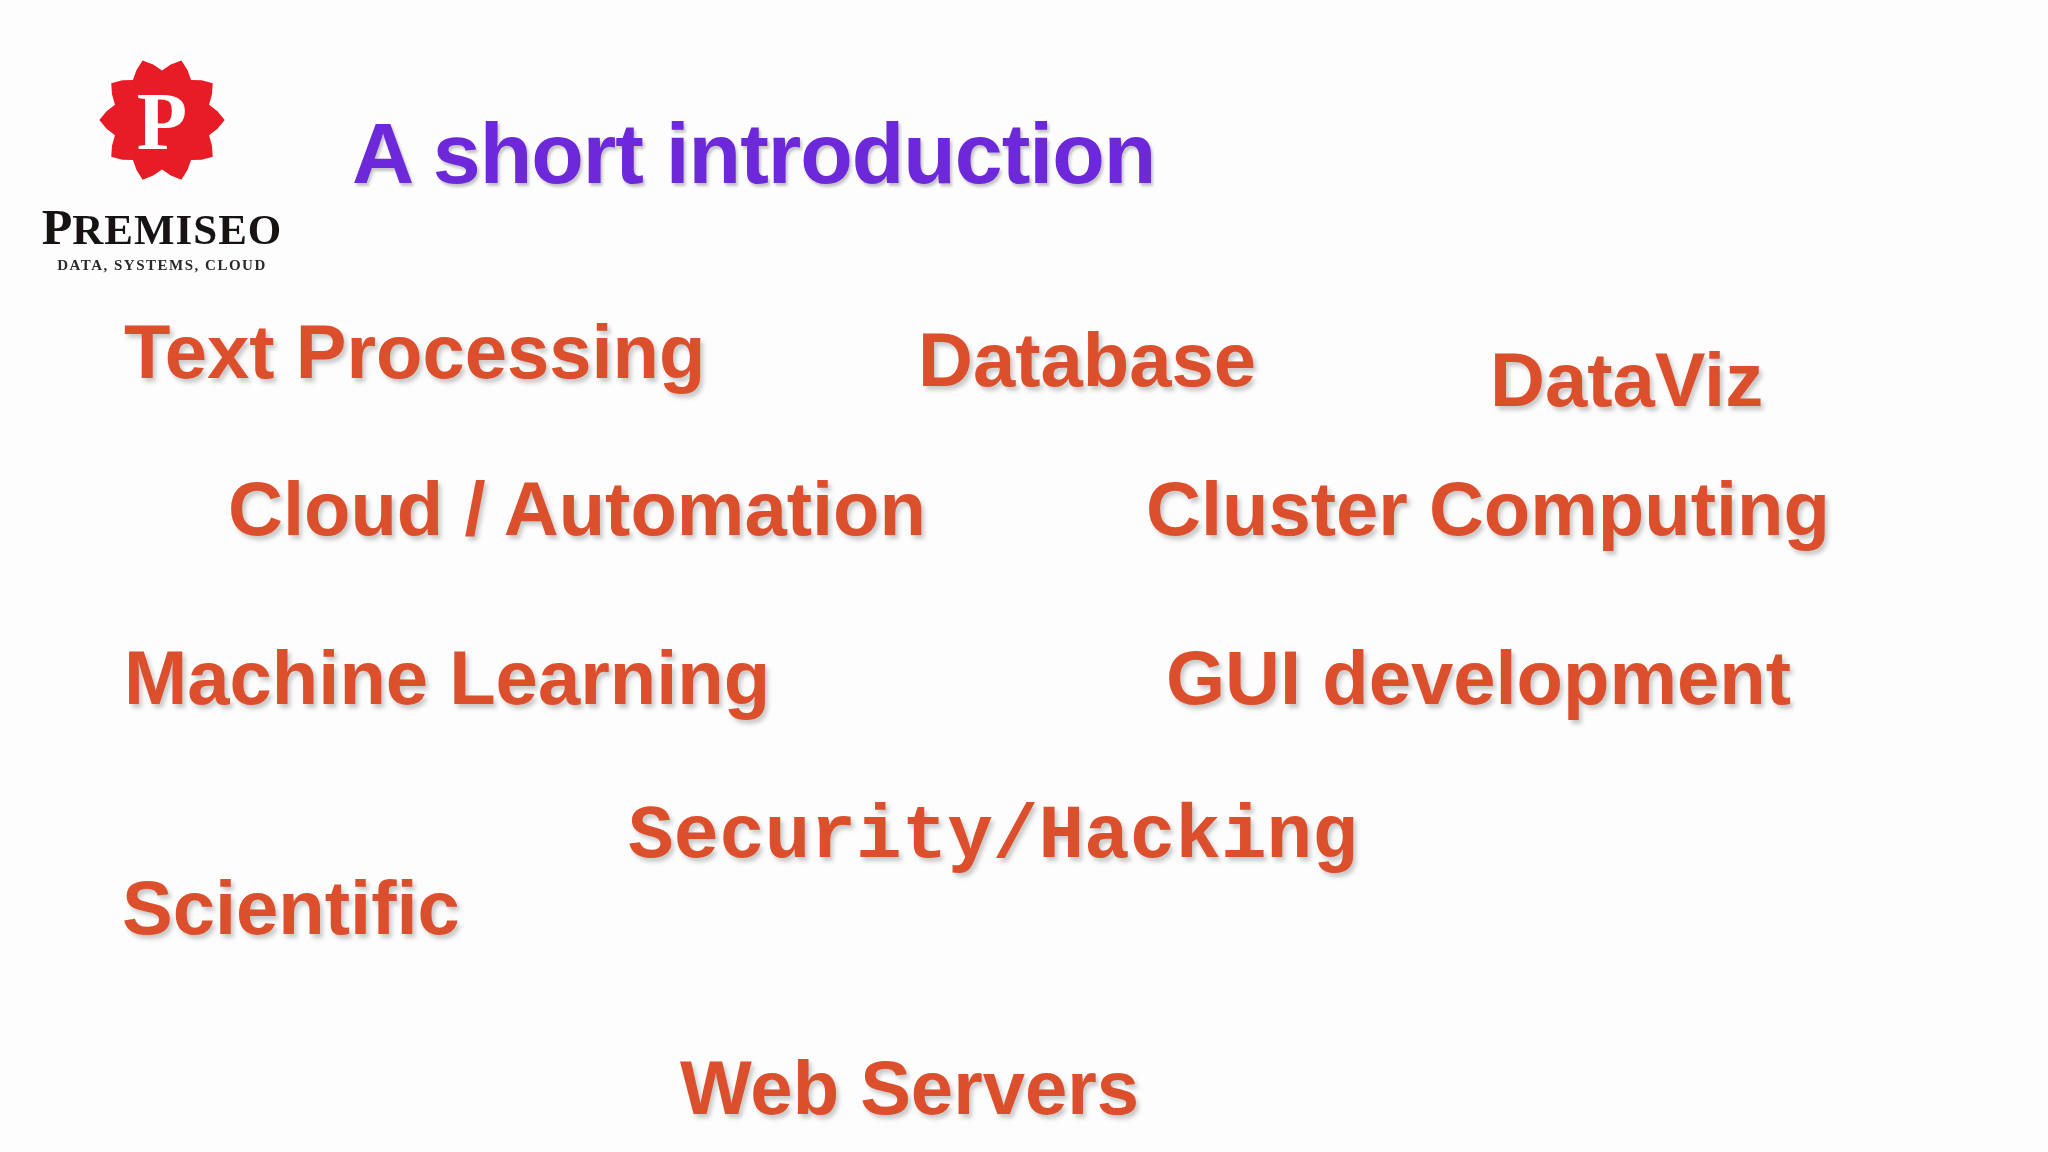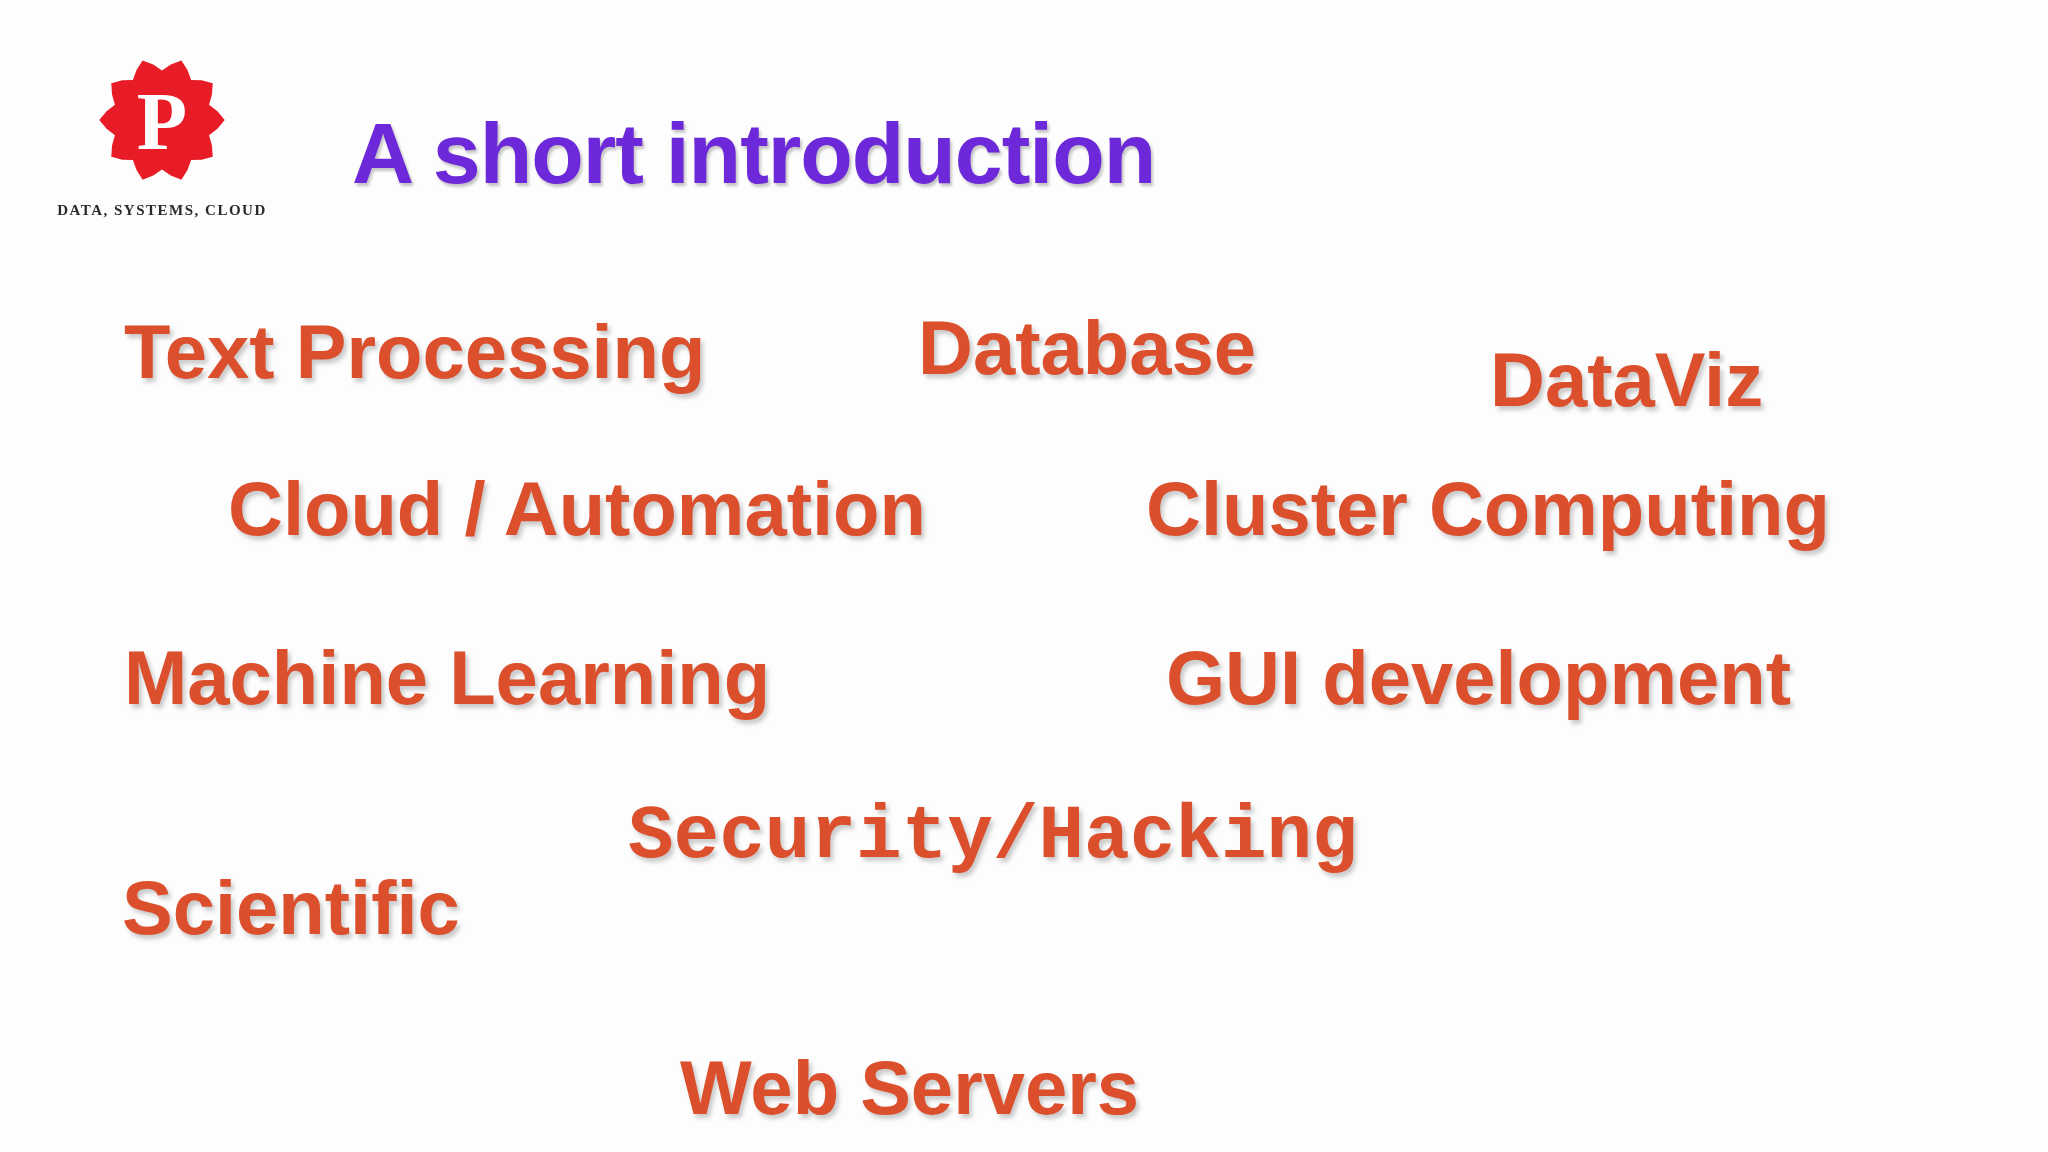--- a/index.html
+++ b/index.html
@@ -34,21 +34,21 @@
     margin-top: 14px;
     font-family: "Liberation Serif", serif;
     font-weight: bold;
     color: #161312;
     line-height: 1;
     white-space: nowrap;
   }
   .logo-wordmark .initial { font-size: 50px; }
   .logo-wordmark .rest    { font-size: 43px; letter-spacing: 1px; }
   .logo-tagline {
-    margin-top: 14px;
+    margin-top: 5px;
     font-family: "Liberation Serif", serif;
     font-weight: 600;
     font-size: 15px;
     letter-spacing: 1.5px;
     color: #2a2a2a;
     white-space: nowrap;
   }
 
   
   .title {
@@ -67,21 +67,21 @@
   .kw {
     position: absolute;
     font-size: 76px;
     font-weight: bold;
     color: #dc4f2c;
     line-height: 1.15;
     text-shadow: 3px 4px 4px rgba(110,110,110,0.35);
     white-space: nowrap;
   }
   .kw-text-processing  { left: 124px;  top: 308px; text-align: center; }
-  .kw-database         { left: 918px;  top: 304px; }
+  .kw-database         { left: 918px;  top: 316px; }
   .kw-dataviz          { left: 1490px; top: 308px; margin-top: 28px; }
   .kw-cloud-automation { left: 228px;  top: 465px; }
   .kw-cluster-computing{ left: 1146px; top: 465px; }
   .kw-machine-learning { left: 124px;  top: 634px; }
   .kw-gui-development  { left: 1166px; top: 634px; }
   .kw-security-hacking { left: 628px;  top: 794px; font-family: Liberation Mono, monospace; }
   .kw-scientific       { left: 122px;  top: 864px; }
   .kw-web-servers      { left: 680px;  top: 996px; margin-top: 48px; }
   .kw-image-processing {
     left: 1472px; top: 850px;
@@ -100,20 +100,21 @@
       <polygon fill="#e81c27" points="
         195,100 184,113.3 171.3,123.2 175.7,138.6 176.9,155.8 160.1,160.1
         144.1,160.7 138.6,175.7 129.4,190.4 113.3,184 100,175 86.7,184
         70.6,190.4 61.4,175.7 55.9,160.7 39.9,160.1 23.1,155.8 24.3,138.6
         28.7,123.2 16,113.3 5,100 16,86.7 28.7,76.8 24.3,61.4 23.1,44.2
         39.9,39.9 55.9,39.3 61.4,24.3 70.6,9.7 86.7,16 100,25 113.3,16
         129.4,9.7 138.6,24.3 144.1,39.3 160.1,39.9 176.9,44.2 175.7,61.4
         171.3,76.8 184,86.7"></polygon>
       <text x="100" y="144" text-anchor="middle" font-family="Liberation Serif, serif" font-weight="bold" font-size="125" fill="#ffffff">P</text>
     </svg>
+    <div class="logo-wordmark"><span class="initial">P</span><span class="rest">REMISEO</span></div>
     <div class="logo-tagline">DATA, SYSTEMS, CLOUD</div>
   </div>
 
   <div class="title">A short introduction</div>
 
   <div class="kw kw-text-processing">Text Processing</div>
   <div class="kw kw-database">Database</div>
   <div class="kw kw-dataviz">DataViz</div>
   <div class="kw kw-cloud-automation">Cloud / Automation</div>
   <div class="kw kw-cluster-computing">Cluster Computing</div>

